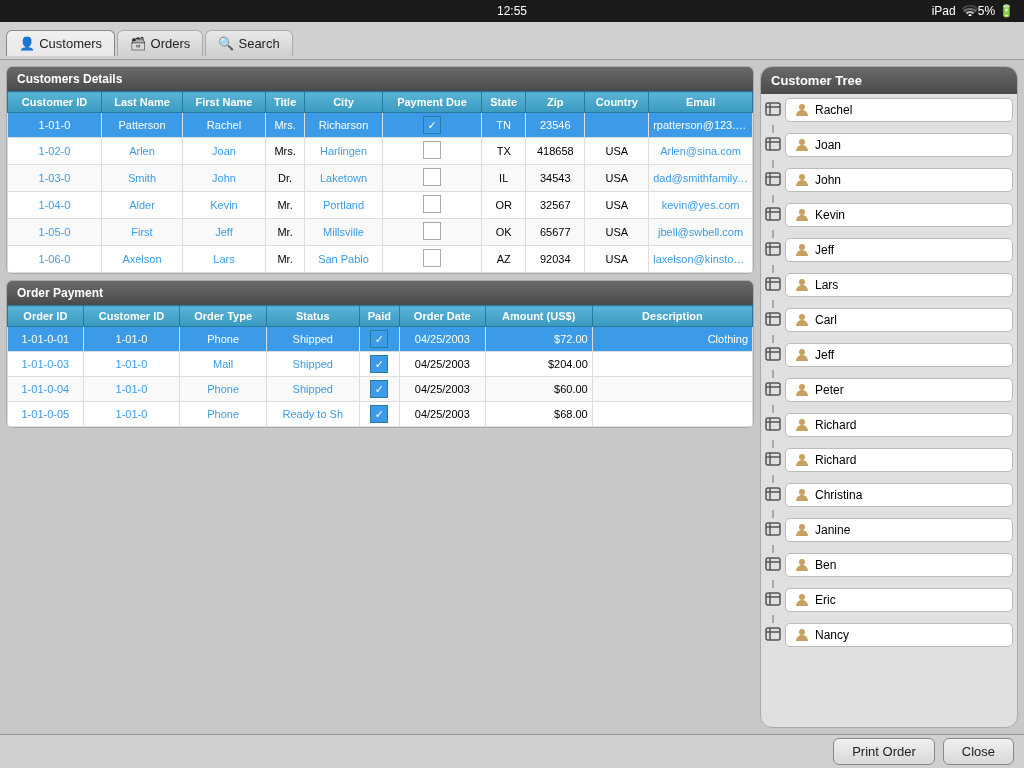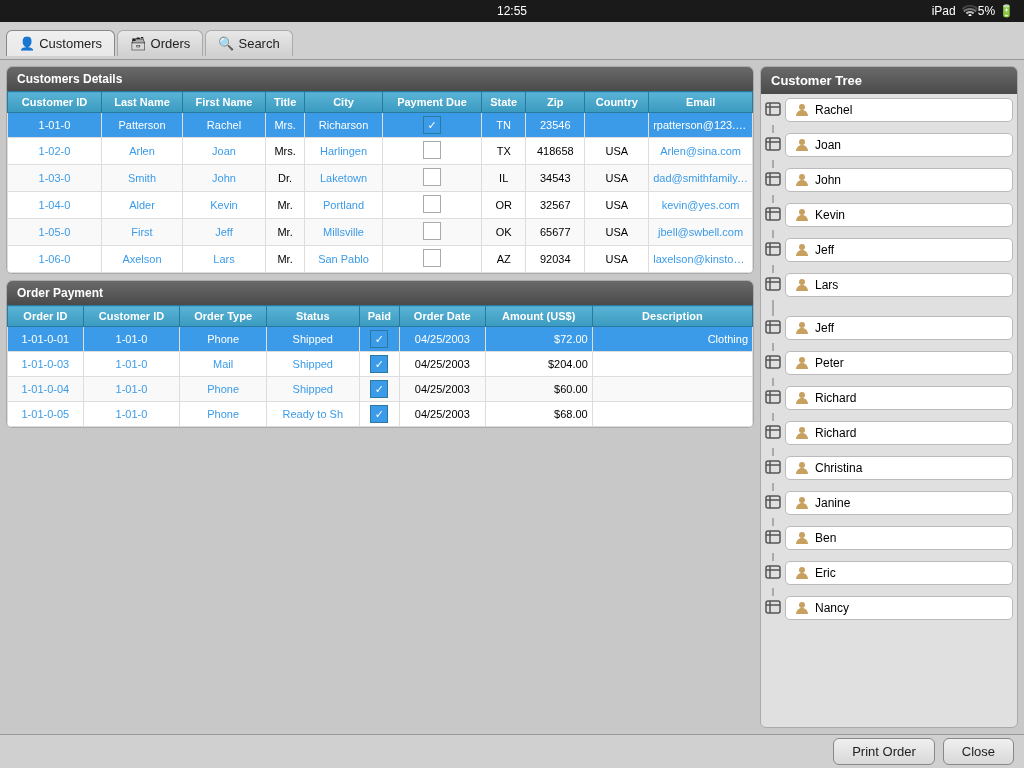--- a/index.html
+++ b/index.html
@@ -136,21 +136,21 @@
       width: 18px;
       height: 18px;
       border: 1px solid #2a7a9f;
     }
 
     
     .right-panel {
       width: 258px;
       background: #e0e0e0;
       border: 1px solid #aaa;
-      border-radius: 6px;
+      border-radius: 12px;
       overflow: hidden;
       display: flex;
       flex-direction: column;
     }
     .tree-header {
       background: linear-gradient(to bottom, #6a6a6a, #4a4a4a);
       color: white;
       padding: 6px 10px;
       font-size: 13px;
       font-weight: bold;
@@ -524,20 +524,36 @@
     </span>
     <div class="tree-node-btn">
       <svg class="person-icon" viewBox="0 0 16 16" width="16" height="16">
         <circle cx="8" cy="5" r="3" fill="#c8a060"></circle>
         <path d="M2 14c0-3.3 2.7-6 6-6s6 2.7 6 6" fill="#c8a060"></path>
       </svg>
       <span>Lars</span>
     </div>
   </div>
         <div class="dashed-line"></div>
+        <div class="tree-item">
+    <span class="tree-grid-icon">
+      <svg width="16" height="14" viewBox="0 0 16 14" fill="none" stroke="#555" stroke-width="1.5">
+        <rect x="1" y="1" width="14" height="12" rx="2"></rect>
+        <line x1="5" y1="1" x2="5" y2="13"></line>
+        <line x1="1" y1="5" x2="15" y2="5"></line>
+      </svg>
+    </span>
+    <div class="tree-node-btn">
+      <svg class="person-icon" viewBox="0 0 16 16" width="16" height="16">
+        <circle cx="8" cy="5" r="3" fill="#c8a060"></circle>
+        <path d="M2 14c0-3.3 2.7-6 6-6s6 2.7 6 6" fill="#c8a060"></path>
+      </svg>
+      <span>Carl</span>
+    </div>
+  </div>
         <div class="dashed-line"></div>
         <div class="tree-item">
     <span class="tree-grid-icon">
       <svg width="16" height="14" viewBox="0 0 16 14" fill="none" stroke="#555" stroke-width="1.5">
         <rect x="1" y="1" width="14" height="12" rx="2"></rect>
         <line x1="5" y1="1" x2="5" y2="13"></line>
         <line x1="1" y1="5" x2="15" y2="5"></line>
       </svg>
     </span>
     <div class="tree-node-btn">

